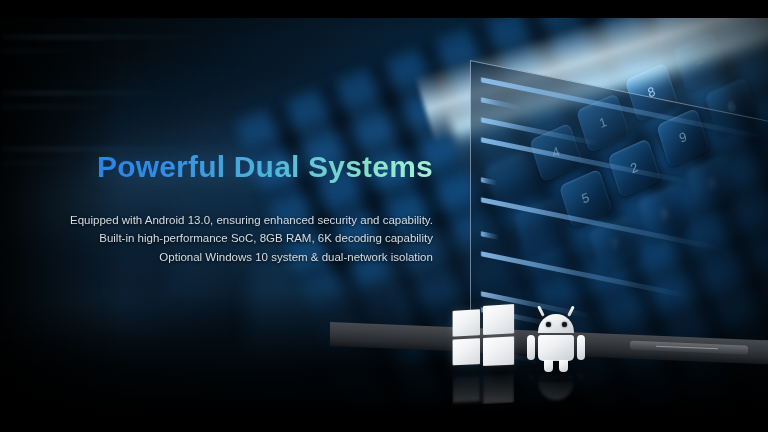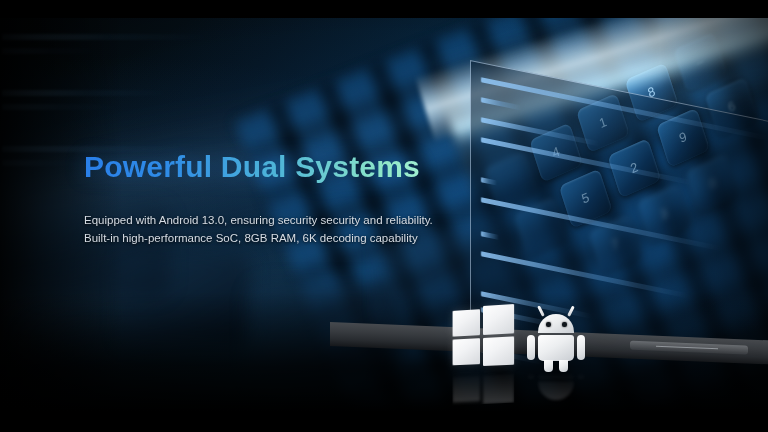--- a/index.html
+++ b/index.html
@@ -99,21 +99,21 @@
   }
   .bottom-fade{position:absolute;left:0;right:0;bottom:0;height:120px;pointer-events:none;
     background:linear-gradient(180deg,rgba(0,0,0,0),rgba(0,0,0,.78) 62%,#000 100%);}
 
   
   .bar{position:absolute;left:0;width:768px;background:#000;z-index:60;}
   .bar.top{top:0;height:18px;}
   .bar.bot{bottom:0;height:20px;}
 
   
-  .copy{position:absolute;left:84px;top:150px;z-index:30;}
+  .copy{position:absolute;left:70px;top:150px;z-index:30;text-align:right;}
   .headline{font-size:30px;font-weight:bold;letter-spacing:.2px;line-height:1.15;
     background:linear-gradient(90deg,#2a7fe8 0%,#2f8ce6 24%,#4fb6d8 56%,#8fe8c8 86%,#a6f0d4 100%);
     -webkit-background-clip:text;background-clip:text;color:transparent;
     -webkit-text-fill-color:transparent;white-space:nowrap;
     filter:drop-shadow(0 0 10px rgba(40,130,220,.35));}
   .sublist{margin-top:26px;}
   .subline{font-size:11.5px;color:#d6dce3;line-height:1.62;white-space:nowrap;
     text-shadow:0 1px 3px rgba(0,0,0,.85);}
 
   
@@ -232,22 +232,23 @@
 
   <div class="hinge">
     <div class="hinge-hi">
         <i></i>
       </div>
   </div>
 
   <div class="copy">
     <div class="headline">Powerful Dual Systems</div>
     <div class="sublist">
-      <div class="subline">Equipped with Android 13.0, ensuring security security and reliability.</div>
+      <div class="subline">Equipped with Android 13.0, ensuring enhanced security and capability.</div>
       <div class="subline">Built-in high-performance SoC, 8GB RAM, 6K decoding capability</div>
+      <div class="subline">Optional Windows 10 system &amp; dual-network isolation</div>
     </div>
   </div>
 
   <div class="logos">
 
     <div class="winlogo">
       <div class="pane p1"></div>
       <div class="pane p2"></div>
       <div class="pane p3"></div>
       <div class="pane p4"></div>

